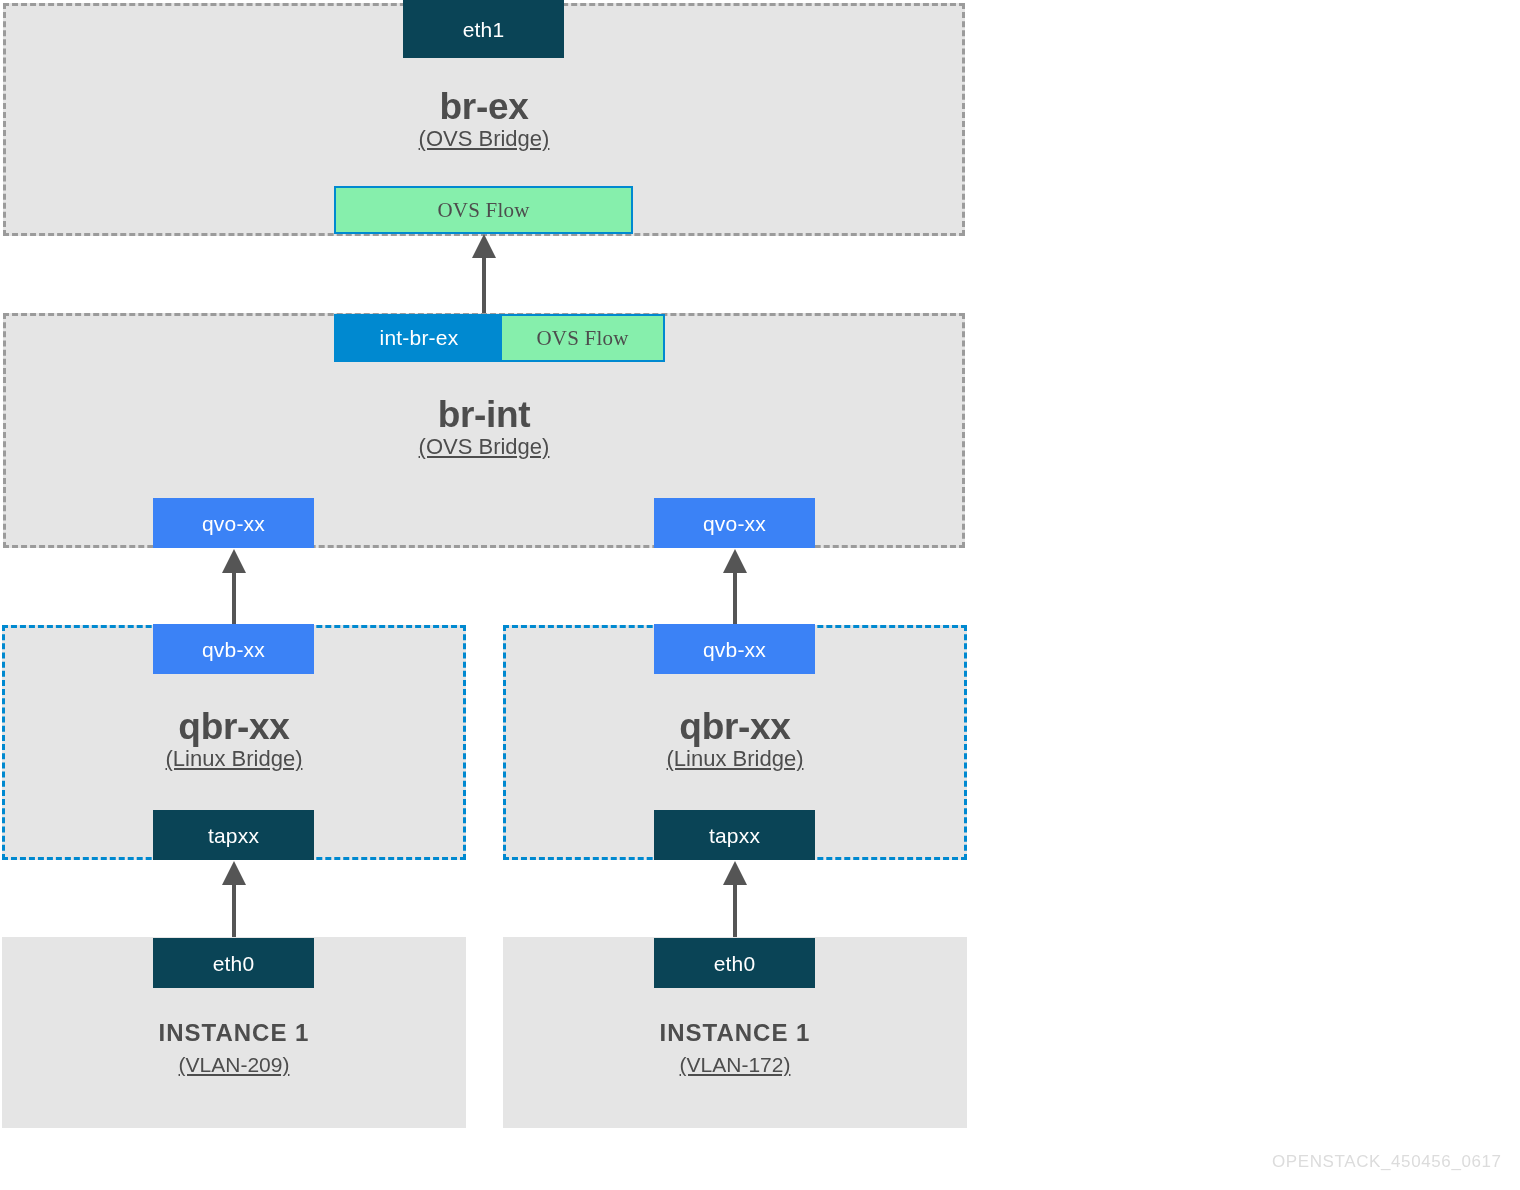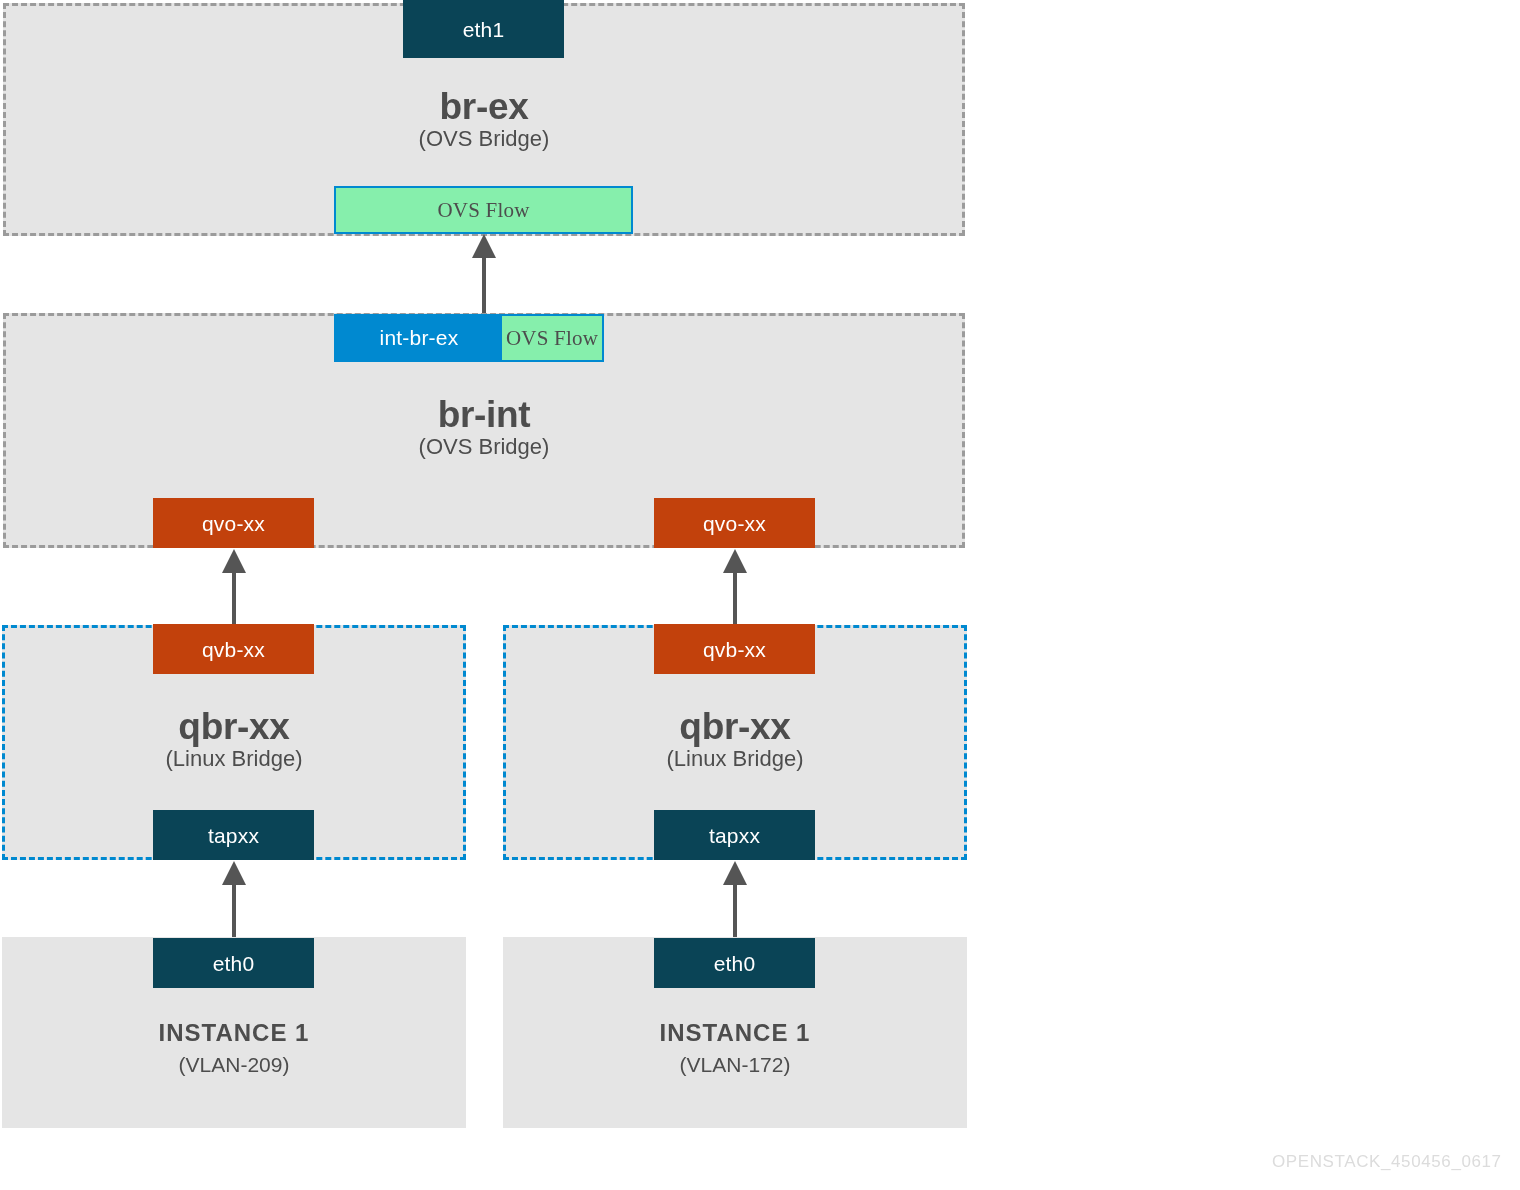--- a/index.html
+++ b/index.html
@@ -50,20 +50,21 @@
     font-size: 37px;
     font-weight: bold;
     letter-spacing: -0.3px;
     line-height: 34px;
   }
   .zone-title .t-sub {
     display: block;
     font-size: 22px;
     font-weight: normal;
     line-height: 30px;
+    text-decoration: underline;
   }
   .zone-title.instance .t-main {
     font-size: 24px;
     letter-spacing: 1px;
   }
   .zone-title.instance .t-sub {
     font-size: 21px;
   }
 
   
@@ -72,21 +73,21 @@
     box-sizing: border-box;
     display: flex;
     align-items: center;
     justify-content: center;
     font-size: 21px;
     line-height: 1;
     color: #ffffff;
     letter-spacing: 0.2px;
   }
   .port.navy  { background: #0a4456; }
-  .port.blue  { background: #c2410c; }
+  .port.blue  { background: #3b82f6; }
 
   
   .port-split {
     position: absolute;
     box-sizing: border-box;
     display: flex;
     align-items: stretch;
     border: 2px solid #0089d0;
   }
   .port-split .seg-blue {
@@ -148,21 +149,21 @@
     <polygon points="13,1 25,25 1,25" fill="#555555"></polygon>
   </svg>
 
   <div class="zone zone-dashed-gray" style="left:3px; top:313px; width:962px; height:235px;">
     <div class="zone-title" style="left:0; top:82px;">
       <span class="t-main">br-int</span>
       <span class="t-sub">(OVS Bridge)</span>
     </div>
   </div>
 
-  <div class="port-split" style="left:334px; top:314px; width:270px; height:48px;">
+  <div class="port-split" style="left:334px; top:314px; width:331px; height:48px;">
     <div class="seg-blue" style="width:166px;">int-br-ex</div>
     <div class="seg-white" style="flex:1;">OVS Flow</div>
   </div>
 
   <div class="port blue" style="left:153px; top:498px; width:161px; height:50px;">
     <span>qvo-xx</span>
   </div>
 
   <div class="port blue" style="left:654px; top:498px; width:161px; height:50px;">
     <span>qvo-xx</span>

